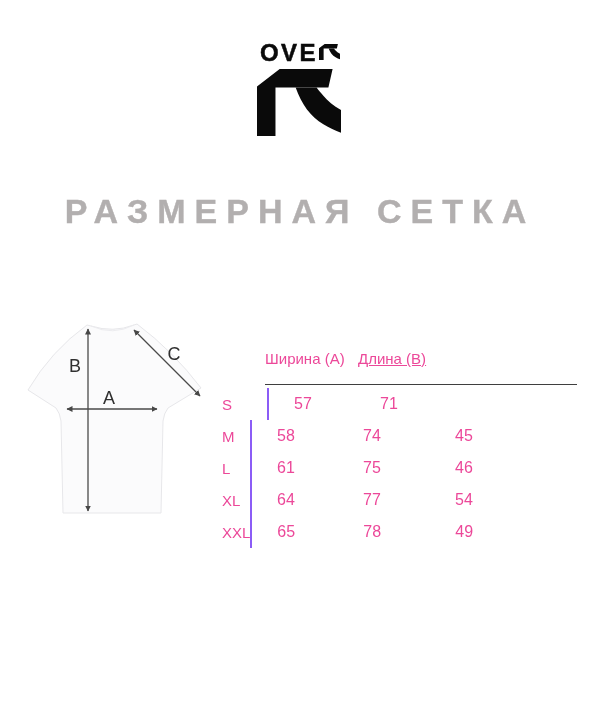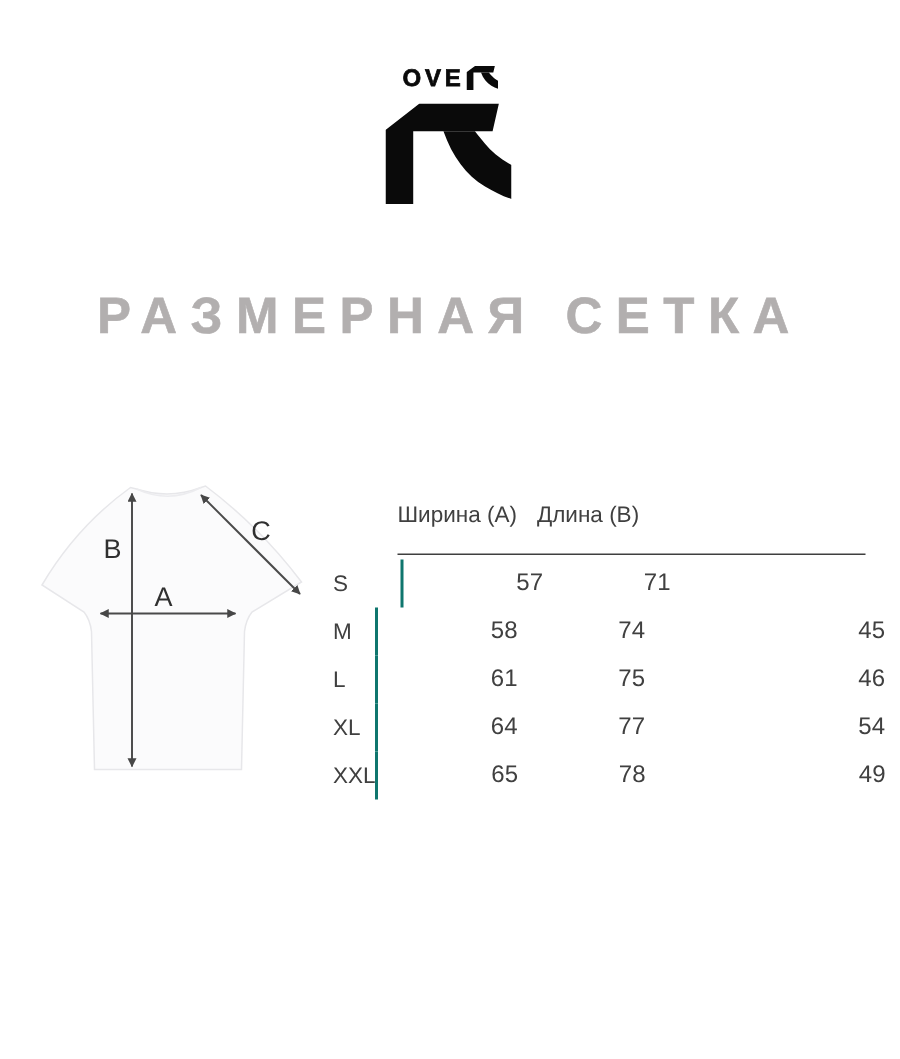--- a/index.html
+++ b/index.html
@@ -23,21 +23,21 @@
     position: absolute;
     top: 44px;
     left: 0;
     width: 100%;
     display: flex;
     justify-content: center;
     align-items: flex-start;
     color: #0a0a0a;
   }
   .wordmark .wm-text {
-    font-size: 16px;
+    font-size: 24px;
     font-weight: bold;
     letter-spacing: 2.5px;
     line-height: 17px;
     -webkit-text-stroke: 0.5px #0a0a0a;
   }
   .wordmark svg { margin-left: 1px; }
   .glyph-svg {
     position: absolute;
     top: 69px;
     left: 257px;
@@ -68,43 +68,42 @@
   .shirt-svg text {
     font-family: "Liberation Sans", "DejaVu Sans", sans-serif;
     font-size: 18px;
     fill: #303030;
   }
 
   
   .size-table {
     position: absolute;
     left: 222px;
-    top: 335px;
+    top: 350px;
     width: 368px;
-    color: #404040;
+    color: #ec4899;
   }
   .thead { display: flex; margin-left: 43px; font-size: 15px; }
   .col-a { width: 93px; }
-  .col-b { width: 85px; }
+  .col-b { width: 85px; text-decoration: underline; }
   .col-c { width: 160px; }
   .hline {
     height: 1px;
     background: #3f3f3f;
     margin: 17px 0 0 43px;
     width: 312px;
   }
   .tbody { margin-top: 3px; }
   .row { display: flex; height: 32px; align-items: center; font-size: 16px; }
   .size-label { width: 45px; font-size: 15px; }
   .vals {
     display: flex;
     align-items: center;
     height: 100%;
-    border-left: 2px solid #0f766e;
-    text-align: right;
+    border-left: 2px solid #8b5cf6;
   }
   .v1 { width: 93px;  padding-left: 25px; box-sizing: border-box; }
   .v2 { width: 85px;  padding-left: 18px; box-sizing: border-box; }
   .v3 { width: 160px; padding-left: 25px; box-sizing: border-box; }
 </style>
 </head>
 <body>
 
 <div class="page">
 

